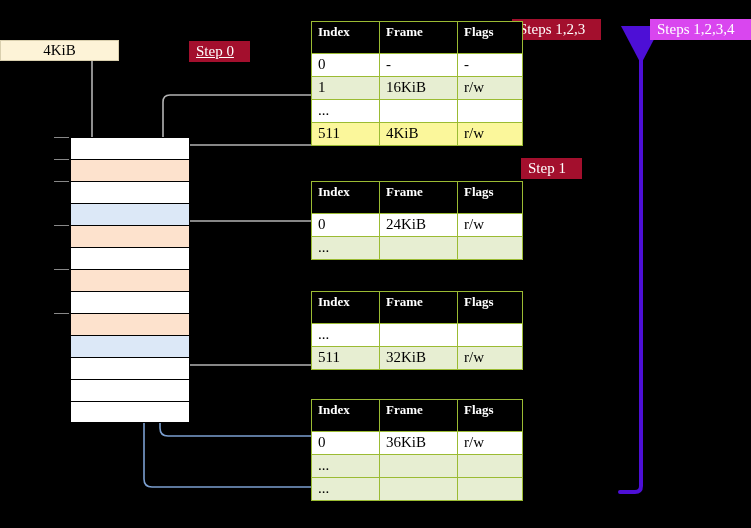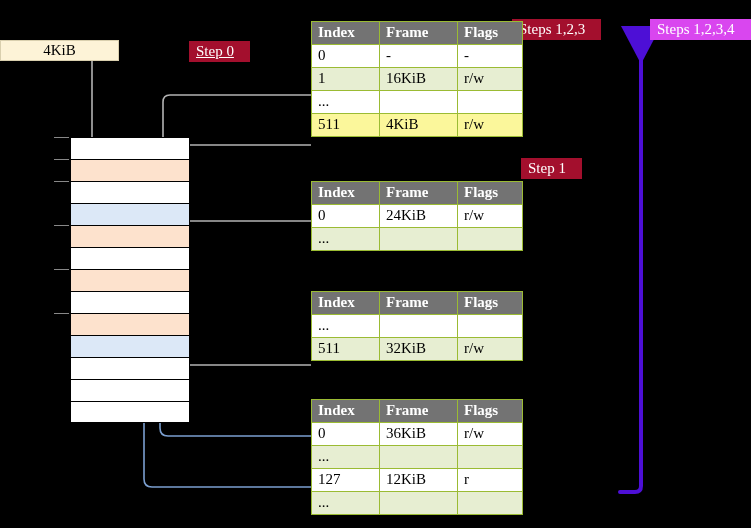--- a/index.html
+++ b/index.html
@@ -93,27 +93,27 @@
 
   
   table.ptable {
     position: absolute;
     border-collapse: collapse;
     background: #ffffff;
     font-size: 15px;
     color: #000000;
   }
   table.ptable th {
-    background: #737373;
+    background: #000000;
     color: #ffffff;
     font-weight: bold;
     text-align: left;
-    padding: 2px 6px 3px 6px;
+    padding: 2px 6px 13px 6px;
     border: 1px solid #9bbb33;
-    font-size: 15px;
+    font-size: 13px;
     white-space: nowrap;
   }
   table.ptable td {
     border: 1px solid #9bbb33;
     padding: 2px 6px 3px 6px;
     text-align: left;
     white-space: nowrap;
     height: 16px;
   }
   table.ptable tr.alt td { background: #e7eed2; }
@@ -282,25 +282,20 @@
         <tr class="plain">
           <td class="c-index">0</td>
           <td class="c-frame">36KiB</td>
           <td class="c-flags">r/w</td>
         </tr>
         <tr class="alt">
           <td class="c-index">...</td>
           <td class="c-frame"></td>
           <td class="c-flags"></td>
         </tr>
-        <tr class="plain">
-          <td class="c-index">127</td>
-          <td class="c-frame">12KiB</td>
-          <td class="c-flags">r</td>
-        </tr>
         <tr class="alt">
           <td class="c-index">...</td>
           <td class="c-frame"></td>
           <td class="c-flags"></td>
         </tr>
       </tbody>
     </table>
 
 </div>
 

